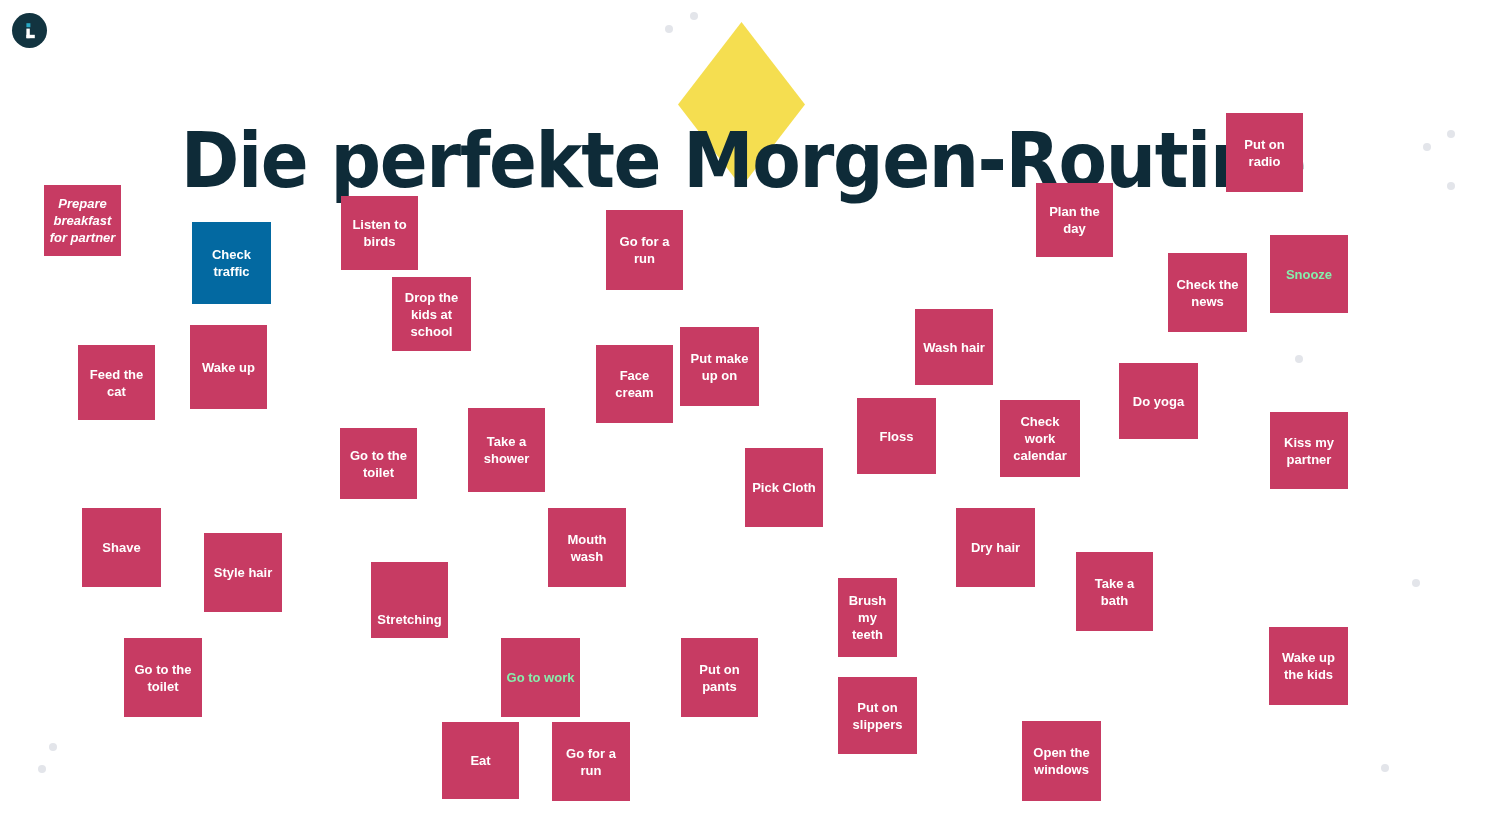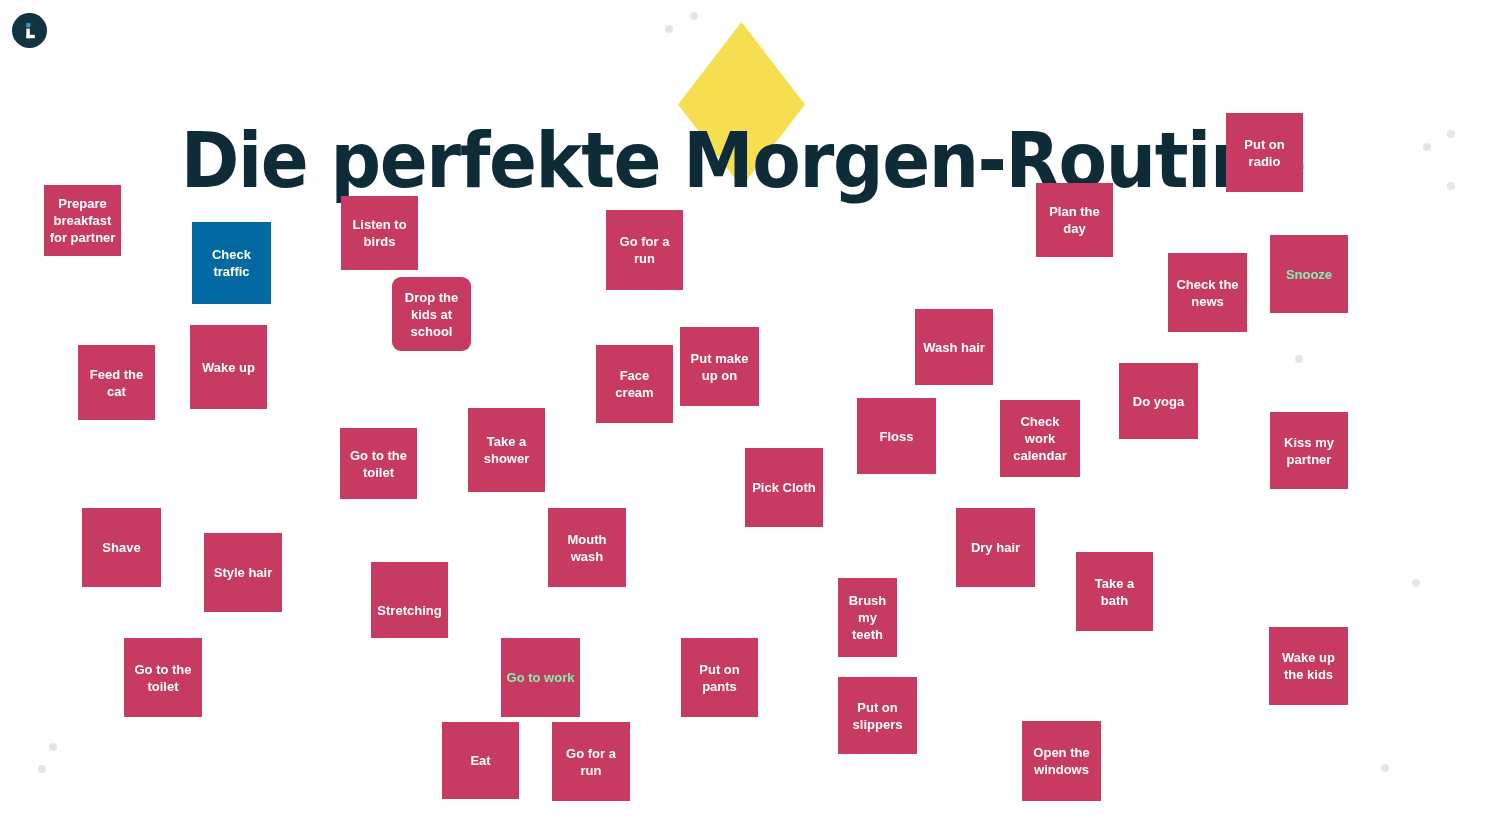--- a/index.html
+++ b/index.html
@@ -59,21 +59,21 @@
     position: absolute;
     background: #C73B63;
     color: #ffffff;
     display: flex;
     align-items: center;
     justify-content: center;
     text-align: center;
     font-size: 13px;
     font-weight: 700;
     line-height: 17px;
-    padding: 19px 5px;
+    padding: 10px 5px;
     word-break: break-word;
     cursor: grab;
   }
 
   
   .dot {
     position: absolute;
     border-radius: 50%;
     background: #E3E5EA;
   }
@@ -89,30 +89,30 @@
       <rect x="6.4" y="7.6" width="3.4" height="9.6" fill="#FFFFFF"></rect>
       <rect x="6.4" y="13.8" width="8.4" height="3.4" fill="#FFFFFF"></rect>
     </svg>
   </div>
 
   <div id="diamond"></div>
 
   <h1 id="title">Die perfekte Morgen-Routine</h1>
 
   <div id="notes-layer">
-      <div class="note" style="left: 44px; top: 185px; width: 77px; height: 71px; background: rgb(199, 59, 99); color: rgb(255, 255, 255);">
+      <div class="note" style="left: 44px; top: 185px; width: 77px; height: 71px; background: rgb(199, 59, 99); color: rgb(255, 255, 255); font-style: italic;">
         <span>Prepare breakfast for partner</span>
       </div>
       <div class="note" style="left: 192px; top: 222px; width: 79px; height: 82px; background: #0369a1; color: rgb(255, 255, 255);">
         <span>Check traffic</span>
       </div>
       <div class="note" style="left: 341px; top: 196px; width: 77px; height: 74px; background: rgb(199, 59, 99); color: rgb(255, 255, 255);">
         <span>Listen to birds</span>
       </div>
-      <div class="note" style="left: 392px; top: 277px; width: 79px; height: 74px; background: rgb(199, 59, 99); color: rgb(255, 255, 255); border-radius: 9px;">
+      <div class="note" style="left: 392px; top: 277px; width: 79px; height: 74px; background: rgb(199, 59, 99); color: rgb(255, 255, 255);">
         <span>Drop the kids at school</span>
       </div>
       <div class="note" style="left: 606px; top: 210px; width: 77px; height: 80px; background: rgb(199, 59, 99); color: rgb(255, 255, 255);">
         <span>Go for a run</span>
       </div>
       <div class="note" style="left: 1036px; top: 183px; width: 77px; height: 74px; background: rgb(199, 59, 99); color: rgb(255, 255, 255);">
         <span>Plan the day</span>
       </div>
       <div class="note" style="left: 1226px; top: 113px; width: 77px; height: 79px; background: rgb(199, 59, 99); color: rgb(255, 255, 255);">
         <span>Put on radio</span>

